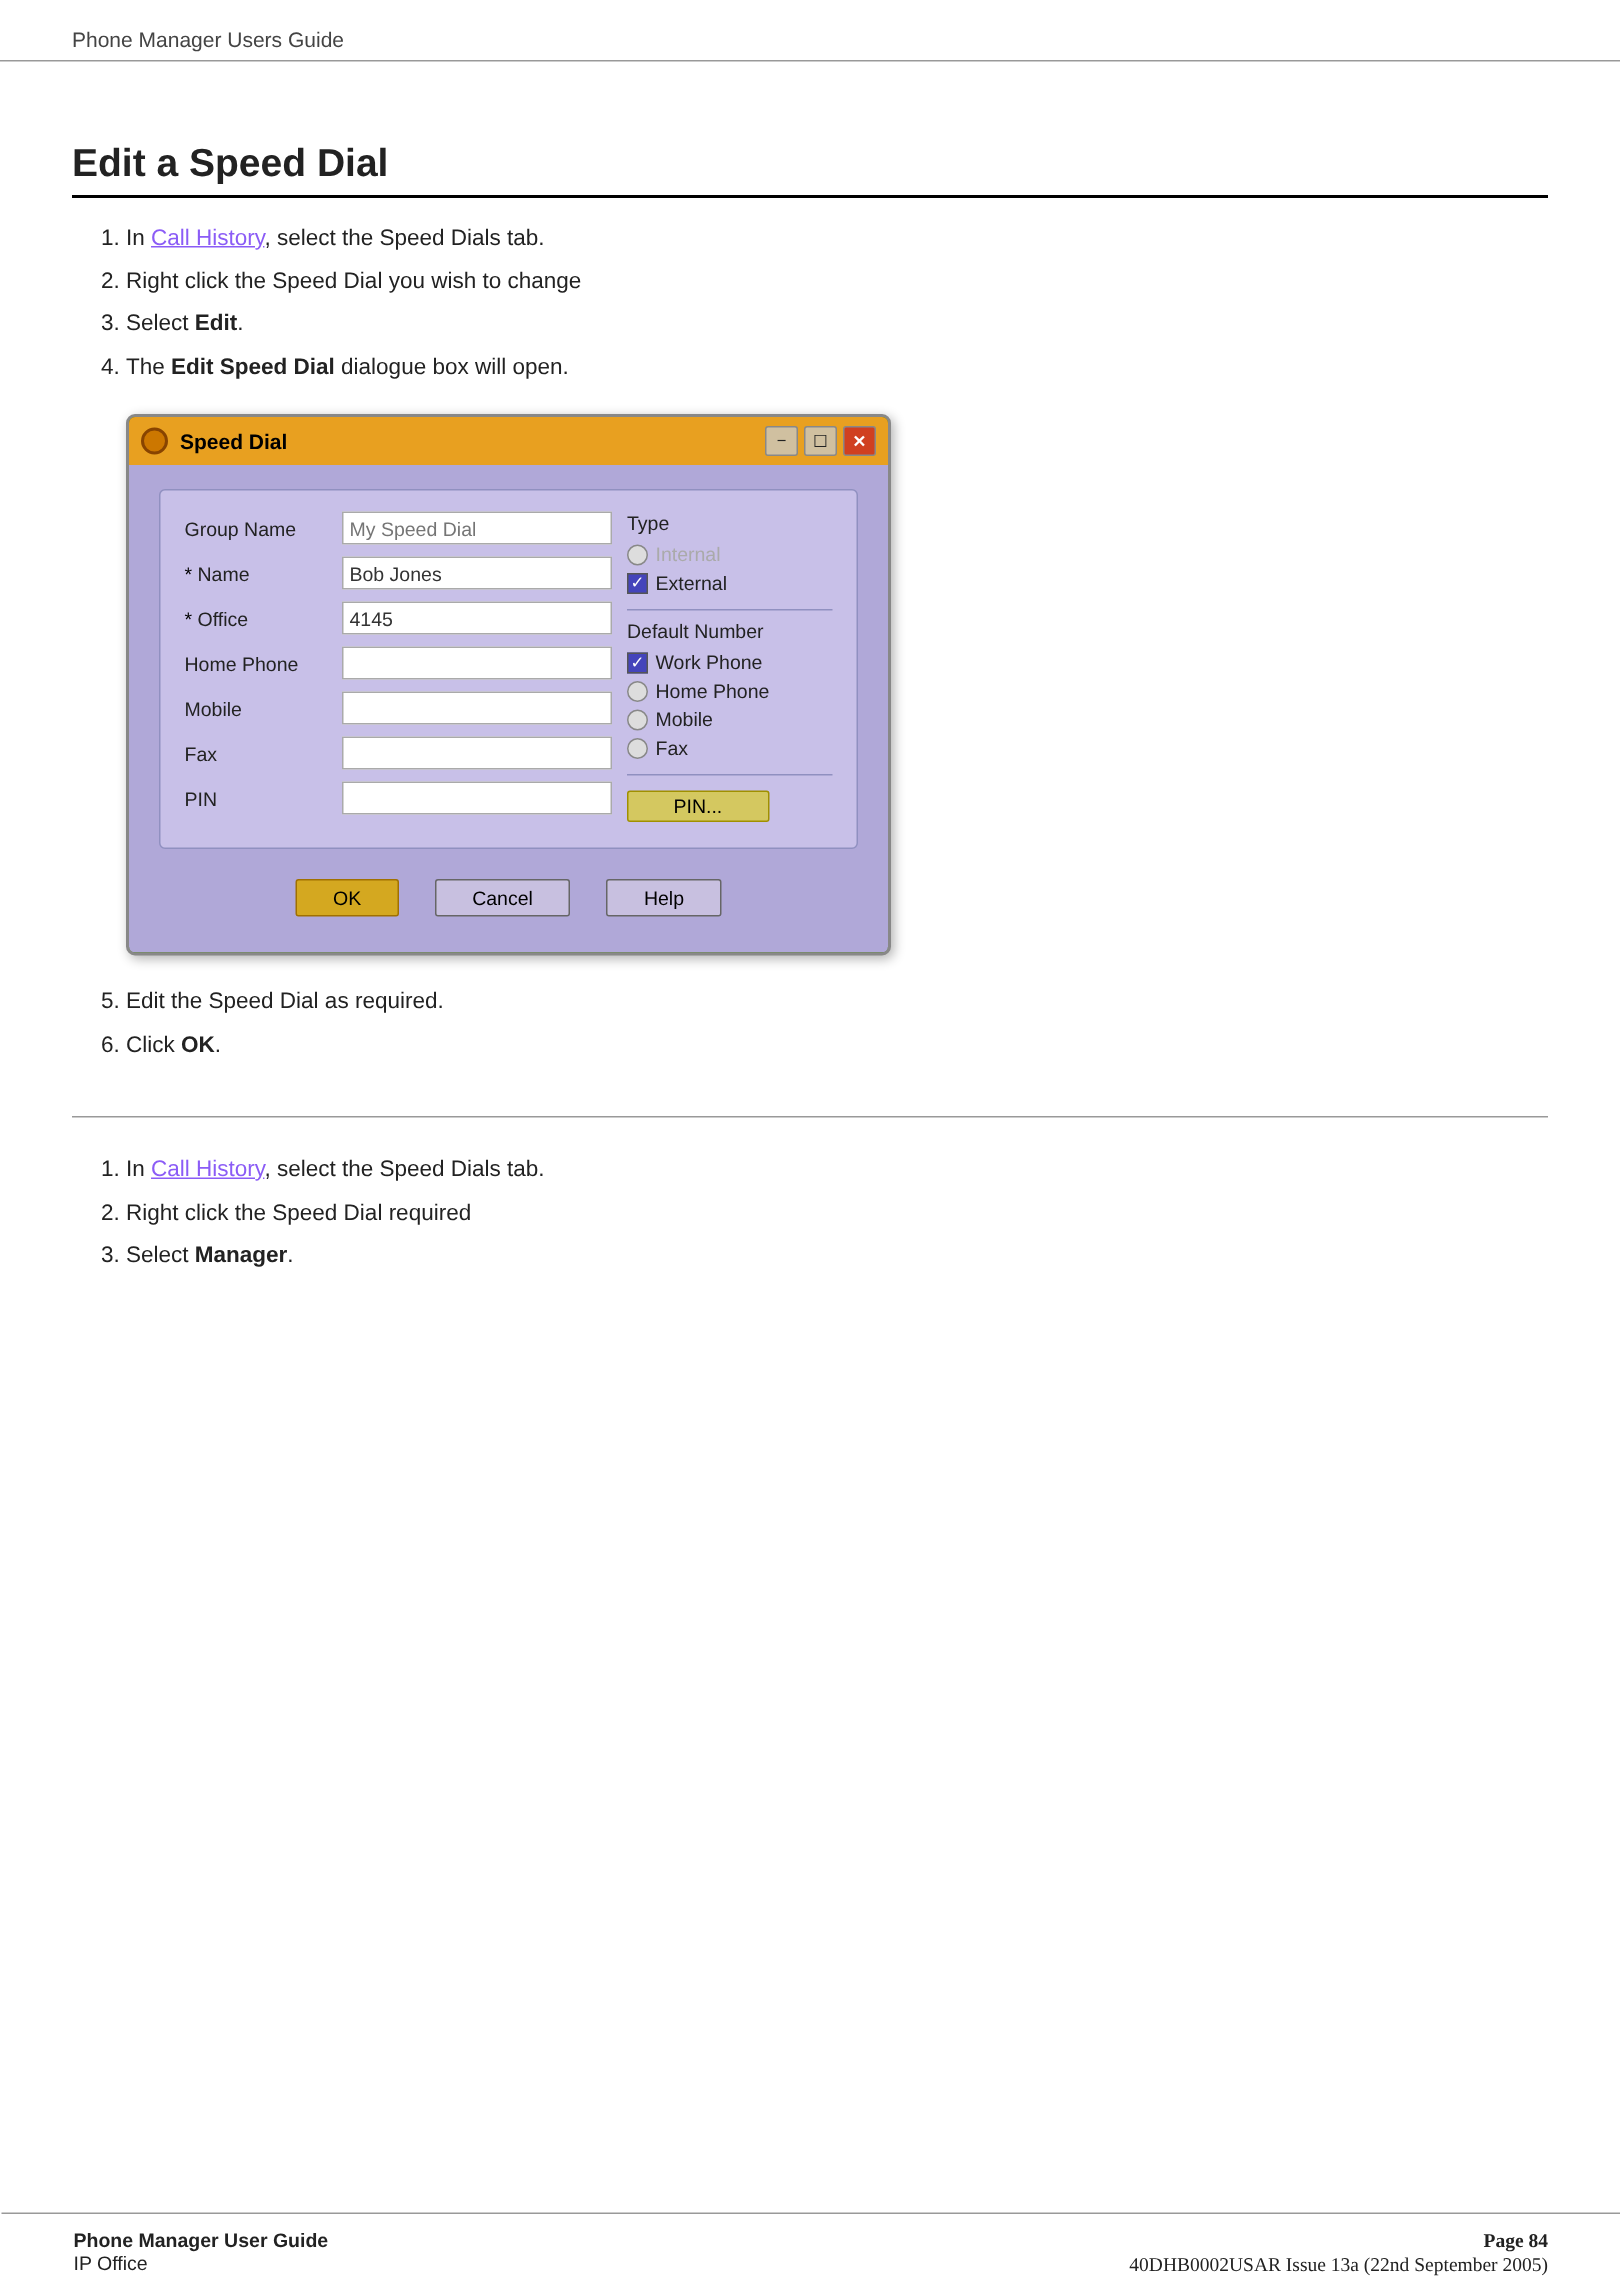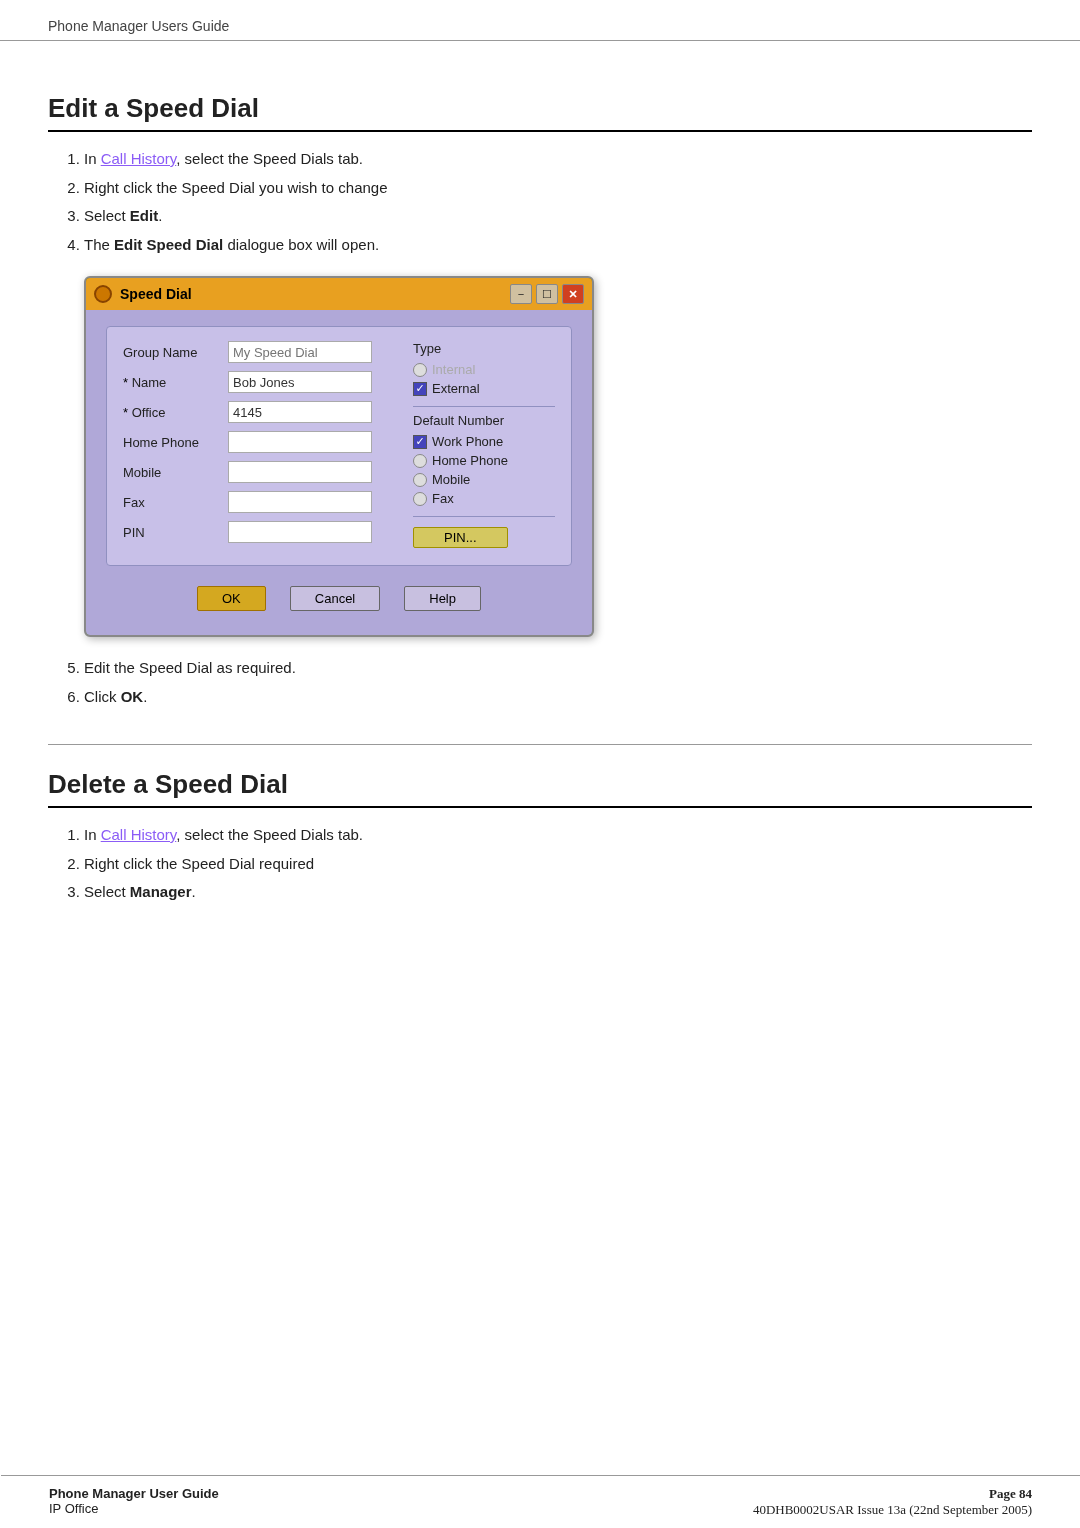--- a/index.html
+++ b/index.html
@@ -133,21 +133,21 @@
       color: #222;
       flex-shrink: 0;
     }
 
     .form-label.required::before {
       content: '* ';
       color: #000;
     }
 
     .form-input {
-      width: 144px;
+      width: 180px;
       height: 22px;
       border: 1px solid #aaa;
       background: #fff;
       font-size: 13px;
       padding: 0 4px;
       color: #333;
     }
 
     .form-input.placeholder-text {
       color: #aaa;
@@ -432,21 +432,20 @@
 
     <div class="instructions">
       <ol start="5">
         <li>Edit the Speed Dial as required.</li>
         <li>Click <strong>OK</strong>.</li>
       </ol>
     </div>
   </div>
 
   <div class="section-spacer" style="margin-top:36px; border-top:1px solid #999; padding-top:24px;">
-    <h2 class="section-title">Delete a Speed Dial</h2>
 
     <div class="instructions">
       <ol>
         <li>
           In <a href="#">Call History</a>, select the Speed Dials tab.
         </li>
         <li>
           Right click the Speed Dial required
         </li>
         <li>

